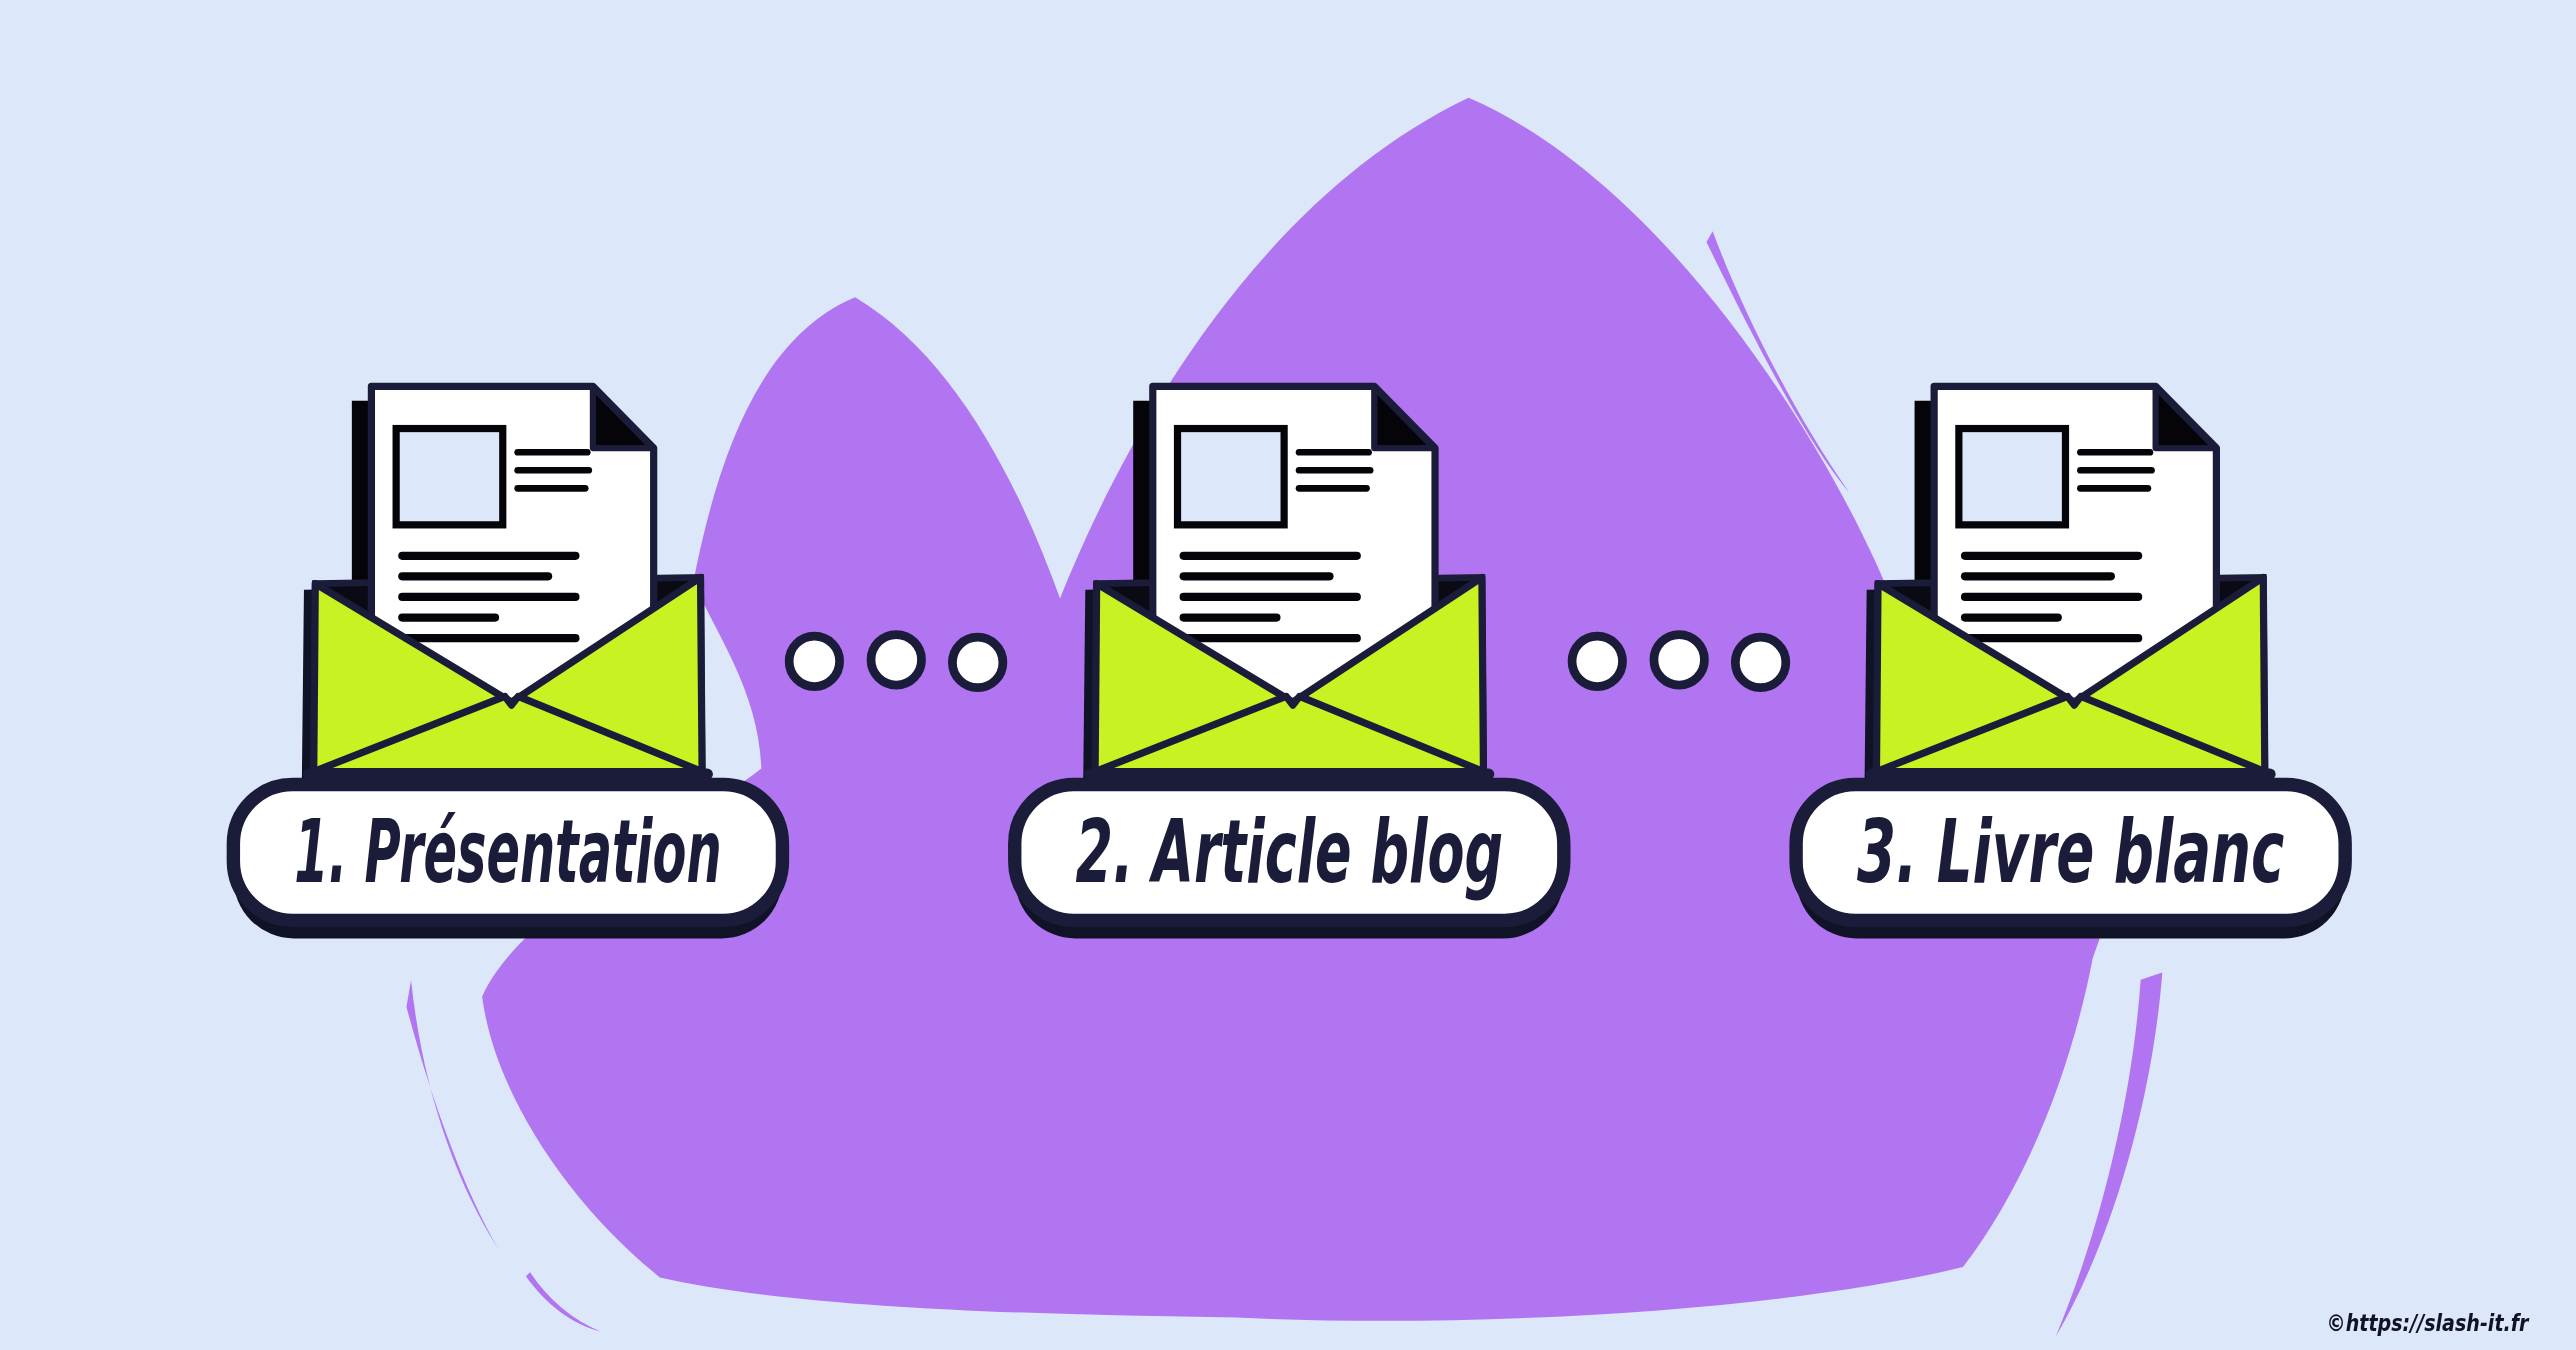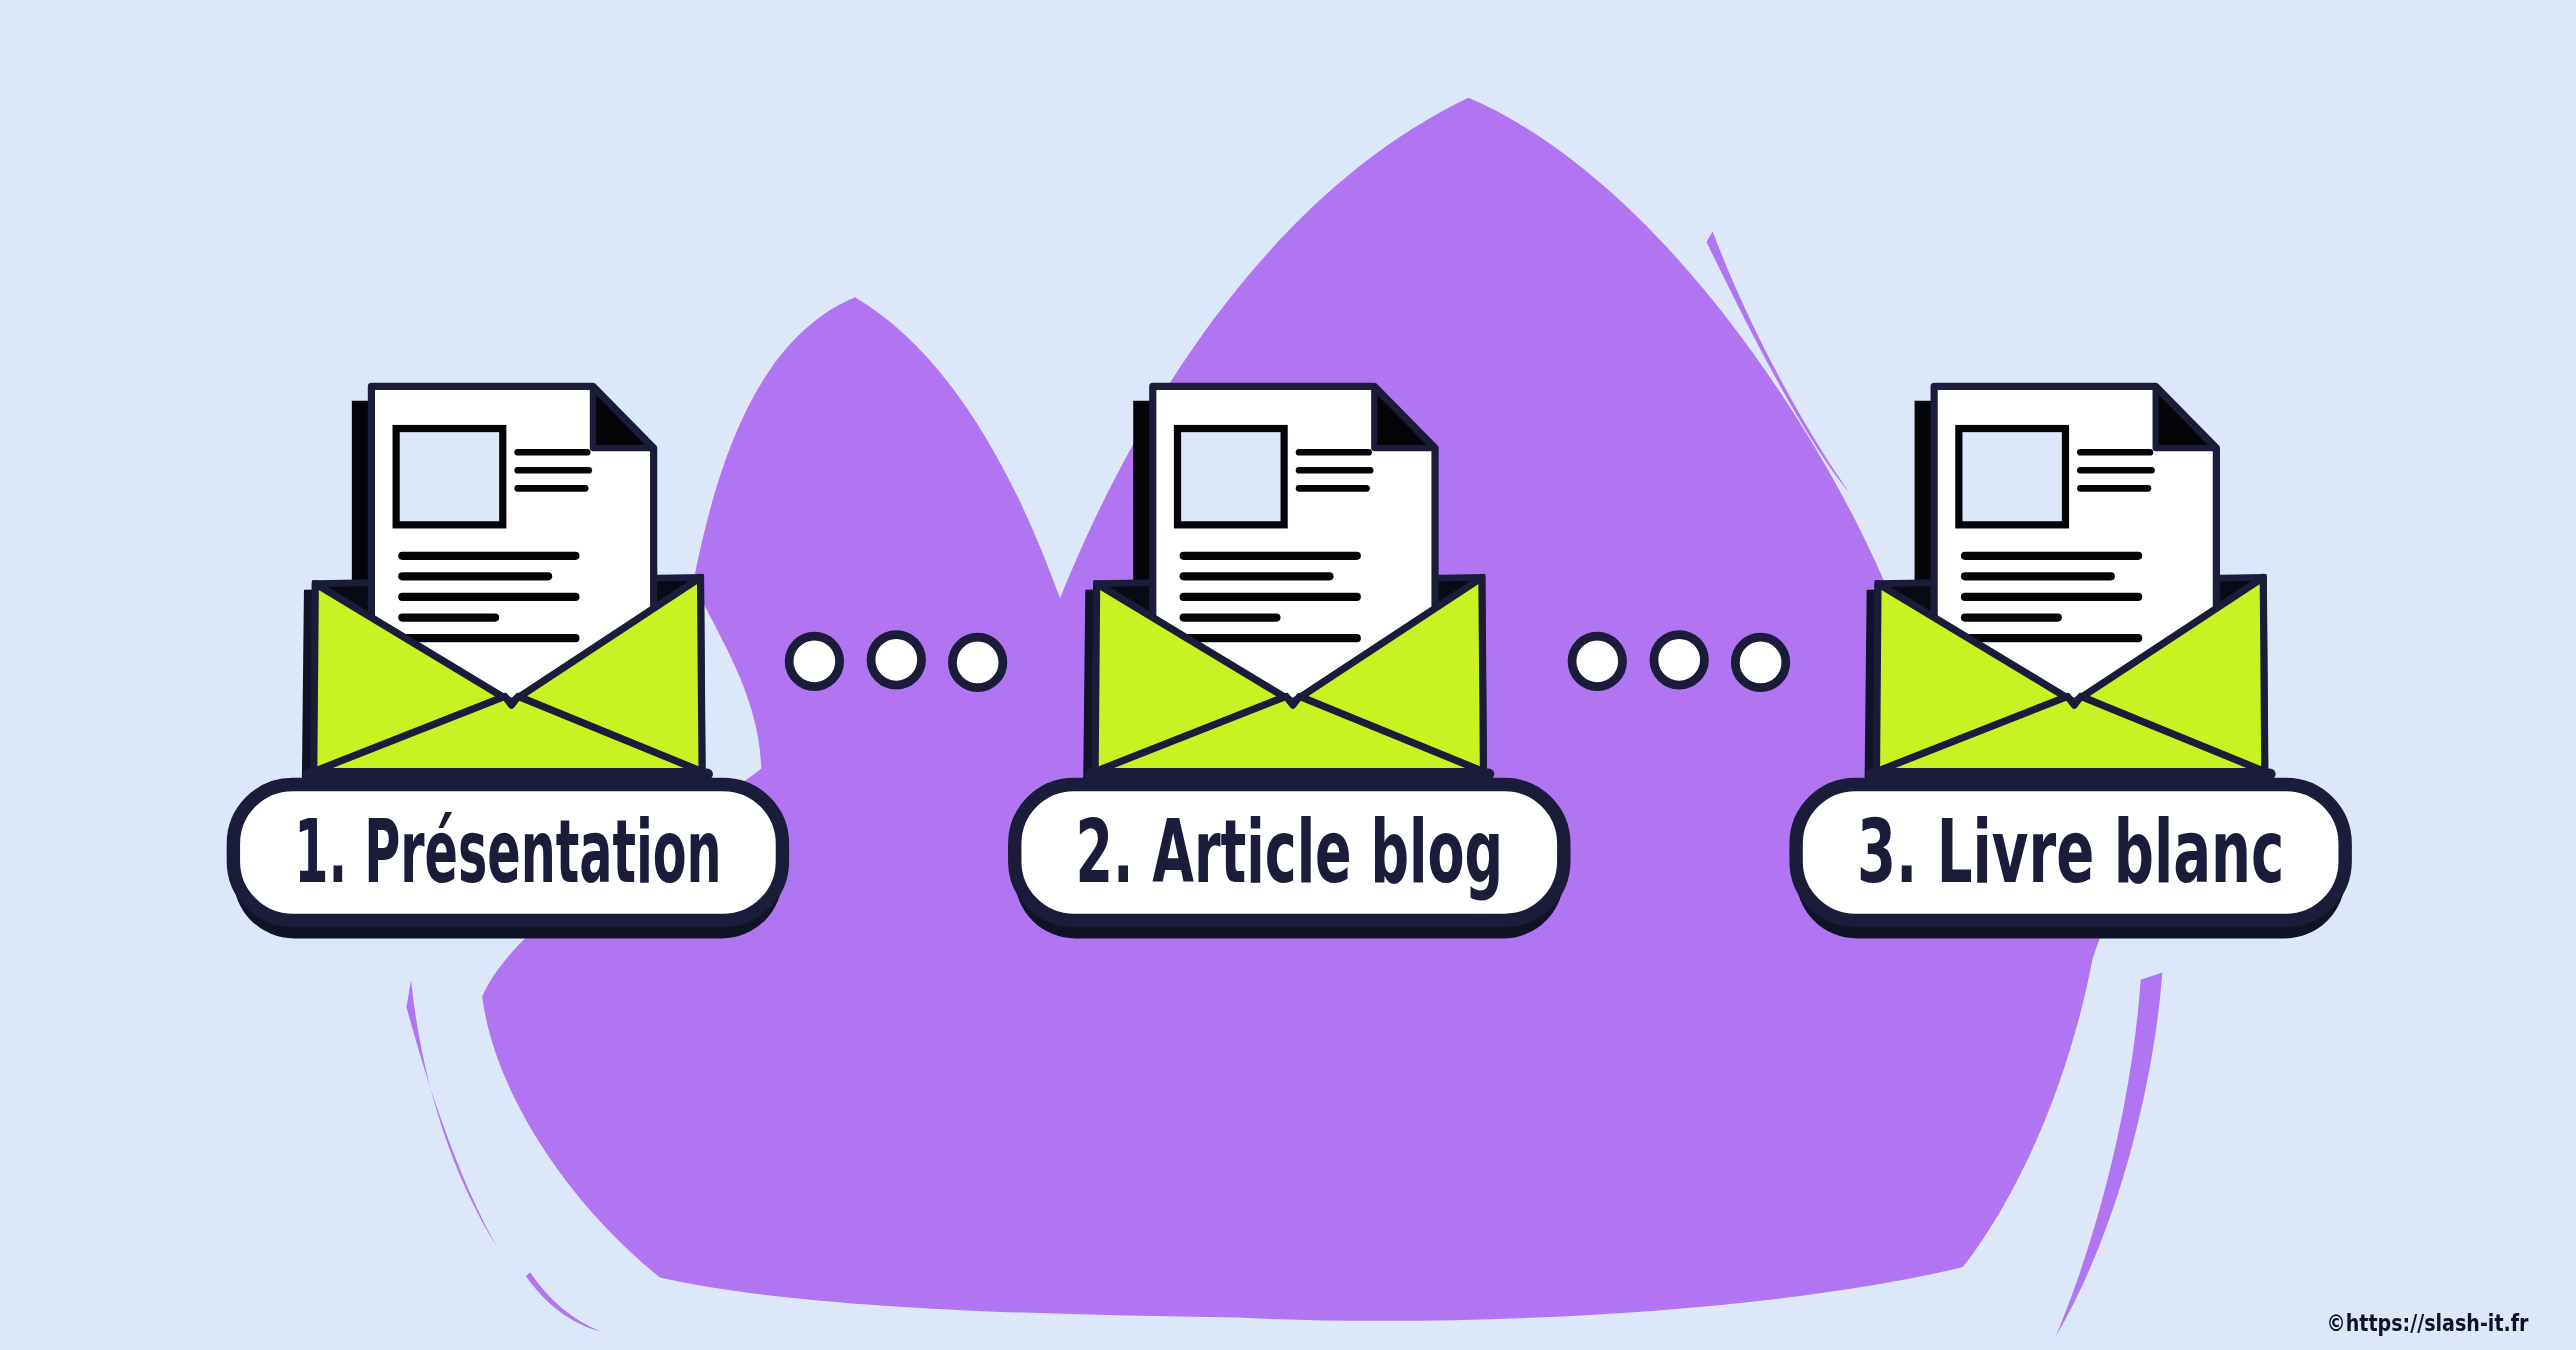--- a/index.html
+++ b/index.html
@@ -6,21 +6,21 @@
     --bg:#dde7fa;
     --blob:#b175f2;
     --green:#c8f222;
     --navy:#1a1c39;
     --ink:#050509;
     --shadow:#101226;
     --white:#ffffff;
   }
   html,body{margin:0;padding:0;background:var(--bg);}
   .stage{position:relative;width:2577px;height:1350px;overflow:hidden;
-         font-family:"DejaVu Sans", sans-serif;}
+         font-family:"DejaVu Sans", sans-serif;font-style:italic;}
   svg{display:block;width:2577px;height:1350px;}
   .bg{fill:var(--bg);}
   .blob{fill:var(--blob);}
   .env-shadow{fill:var(--shadow);}
   .doc-shadow{fill:var(--ink);}
   .interior{fill:#0a0a14;stroke:var(--navy);stroke-width:13;}
   .doc{fill:var(--white);stroke:var(--navy);stroke-width:14;stroke-linejoin:round;}
   .fold{fill:var(--ink);stroke:var(--navy);stroke-width:12;stroke-linejoin:round;}
   .photo{fill:var(--bg);stroke:var(--ink);stroke-width:14;}
   .tline{stroke:var(--ink);stroke-linecap:round;fill:none;}

